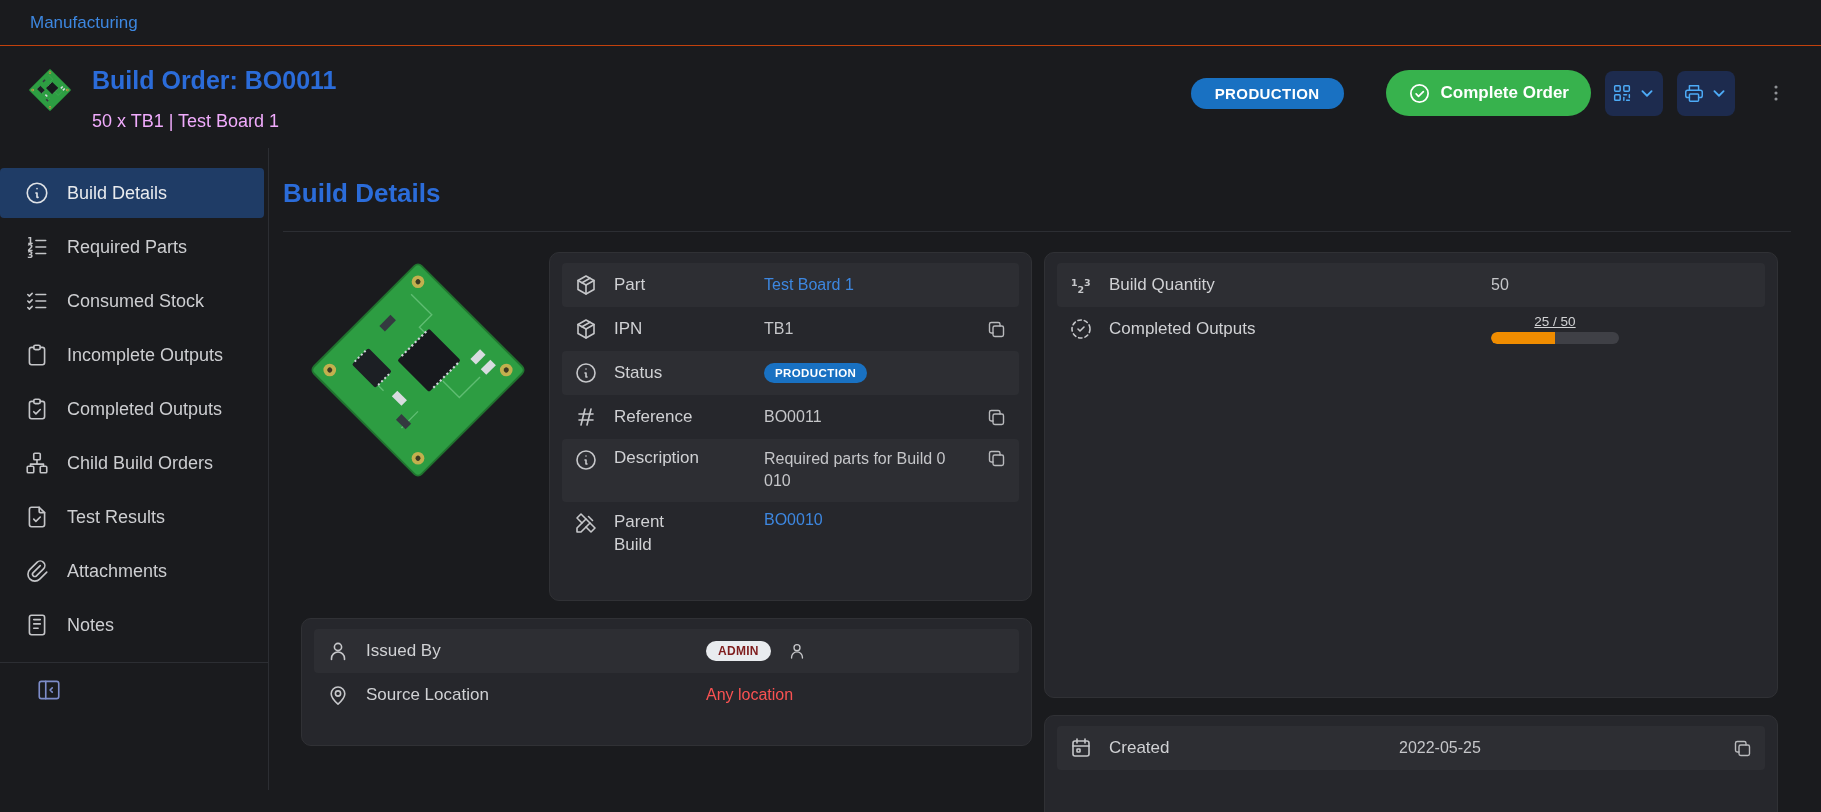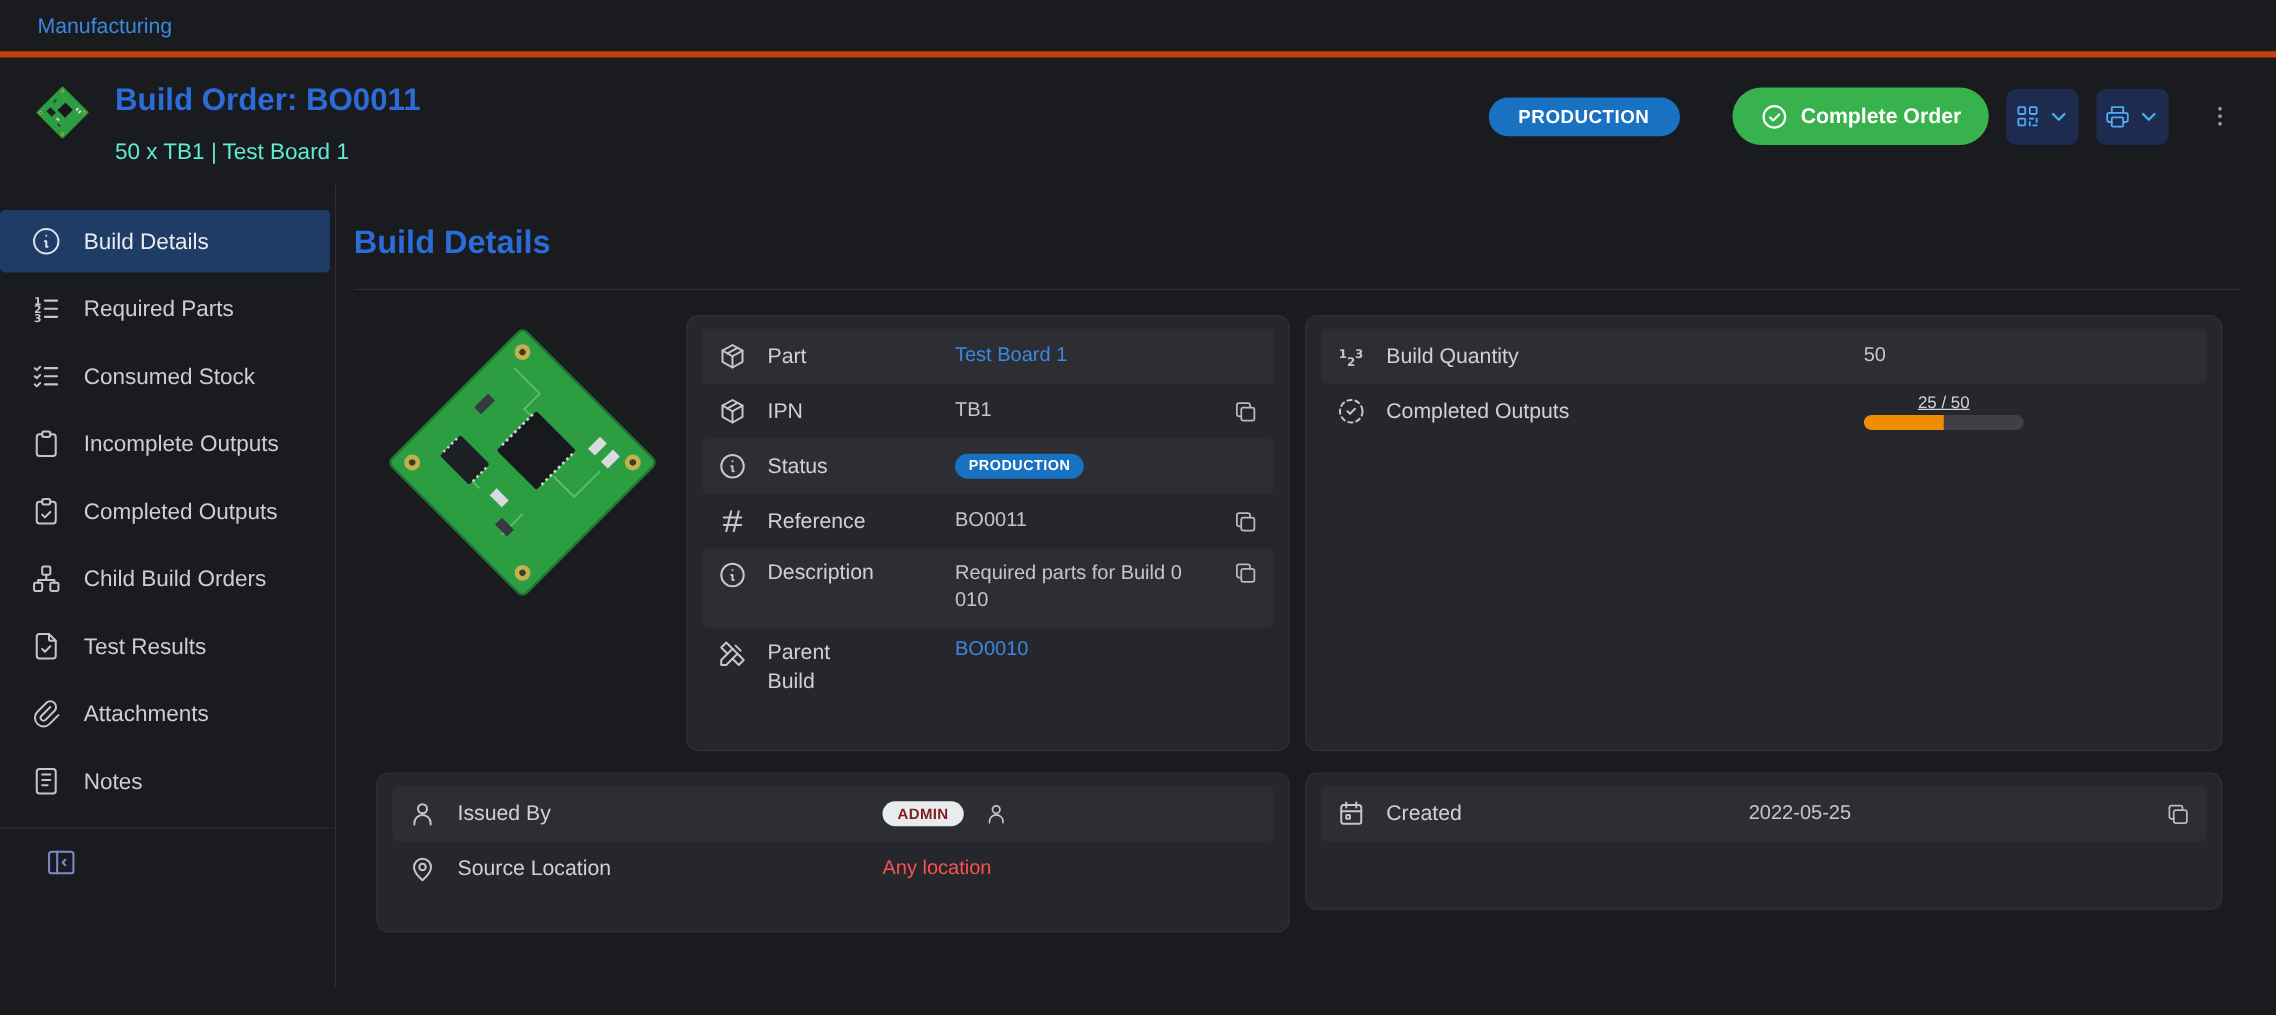--- a/index.html
+++ b/index.html
@@ -9,29 +9,29 @@
   button{font-family:inherit;cursor:pointer;border:none;background:none;color:inherit;}
 
   
   .ic{width:24px;height:24px;fill:none;stroke:currentColor;stroke-width:1.6;
       stroke-linecap:round;stroke-linejoin:round;flex:none;}
   .ic.sm{width:15px;height:15px;stroke-width:2;}
   .ic.big{width:26px;height:26px;stroke-width:1.5;}
 
   
   .breadcrumb-bar{height:46px;display:flex;align-items:center;padding:0 30px;
-      border-bottom:5px solid #c2410c;box-sizing:border-box;}
+      border-bottom:1px solid #c2410c;box-sizing:border-box;}
   .crumb{color:#3d87e0;font-size:17px;}
 
   
   .header{display:flex;align-items:flex-start;padding:20px 28px 16px 26px;}
   .thumb{width:48px;height:48px;margin-right:18px;display:flex;align-items:center;
       justify-content:center;cursor:pointer;}
   .title{color:#2b6cd9;font-size:25px;font-weight:bold;}
-  .subtitle{margin-top:16px;font-size:18px;color:#5eead4;}
+  .subtitle{margin-top:16px;font-size:18px;color:#f0abfc;}
   .header-actions{margin-left:auto;display:flex;align-items:center;gap:14px;padding-top:4px;}
   .status-pill{background:#1971c2;color:#fff;font-weight:bold;font-size:15px;
       letter-spacing:.4px;padding:7px 24px;border-radius:17px;margin-right:28px;}
   .btn-complete{background:#37b24d;color:#fff;font-weight:bold;font-size:17px;
       height:46px;padding:0 22px;border-radius:23px;display:flex;align-items:center;gap:10px;}
   .btn-complete .ic{width:23px;height:23px;stroke-width:1.8;}
   .icon-btn{background:#1d2b4e;border-radius:8px;height:45px;width:58px;display:flex;
       align-items:center;justify-content:center;gap:3px;color:#4dabf7;}
   .icon-btn .ic{width:22px;height:22px;}
   .dots-btn{color:#8f9296;margin-left:10px;display:flex;align-items:center;}
@@ -56,21 +56,21 @@
   .content-grid{display:flex;gap:12px;margin:20px 0 0 18px;}
   .col-left{width:731px;flex:none;display:flex;flex-direction:column;gap:17px;}
   .col-right{width:734px;flex:none;display:flex;flex-direction:column;gap:17px;}
   .top-left-row{display:flex;height:349px;}
   .image-wrap{width:234px;flex:none;margin-right:14px;display:flex;justify-content:center;
       align-items:flex-start;cursor:pointer;}
 
   .panel{background:#26272c;border:1px solid #303135;border-radius:10px;
       padding:10px 12px;box-sizing:border-box;}
   .details-panel{flex:1;height:349px;}
-  .qty-panel{height:349px;}
+  .qty-panel{height:446px;}
   .issue-panel{height:128px;}
   .created-panel{height:110px;}
 
   .trow{display:flex;align-items:center;min-height:44px;padding:0 12px;border-radius:4px;
       font-size:17px;}
   .trow.striped{background:#2d2e33;}
   .trow.tall{align-items:flex-start;padding-top:9px;padding-bottom:9px;}
   .row-ic{margin-right:16px;color:#c6c7ca;}
   .trow-label{color:#d0d1d4;}
   .details-panel .trow-label{width:150px;flex:none;}

